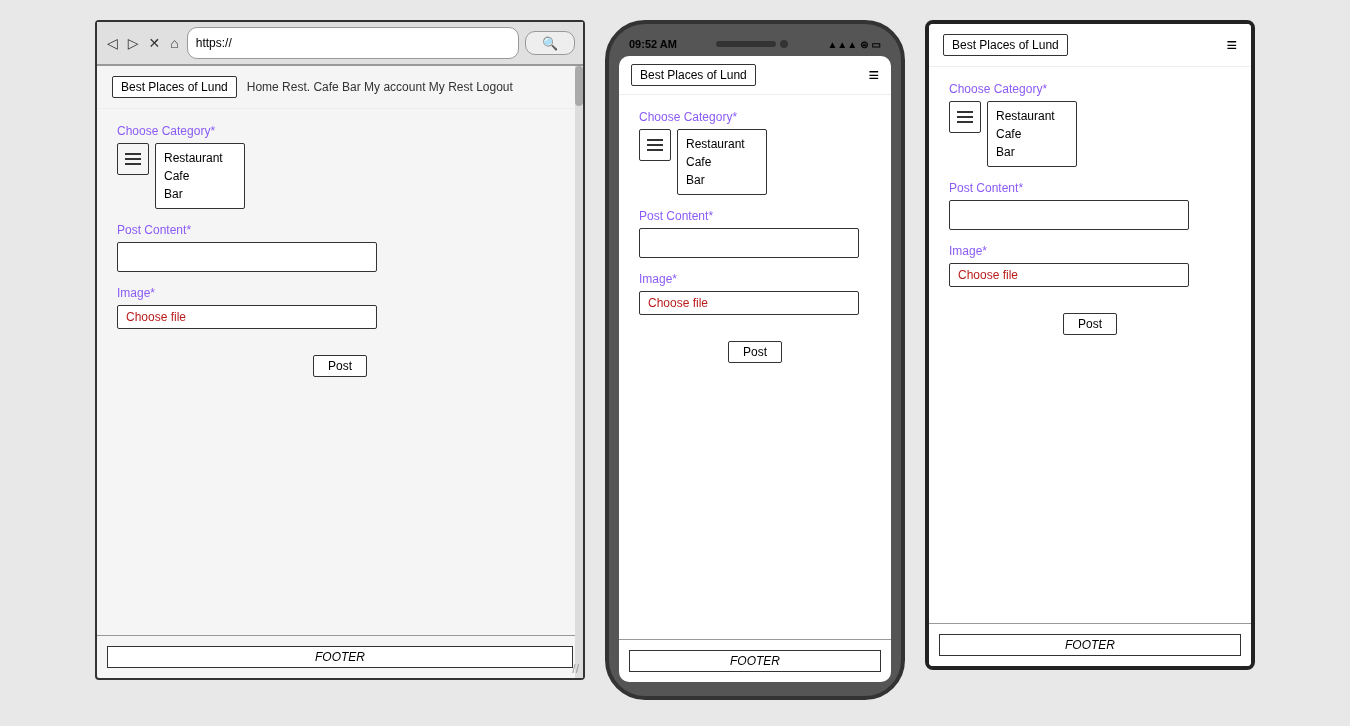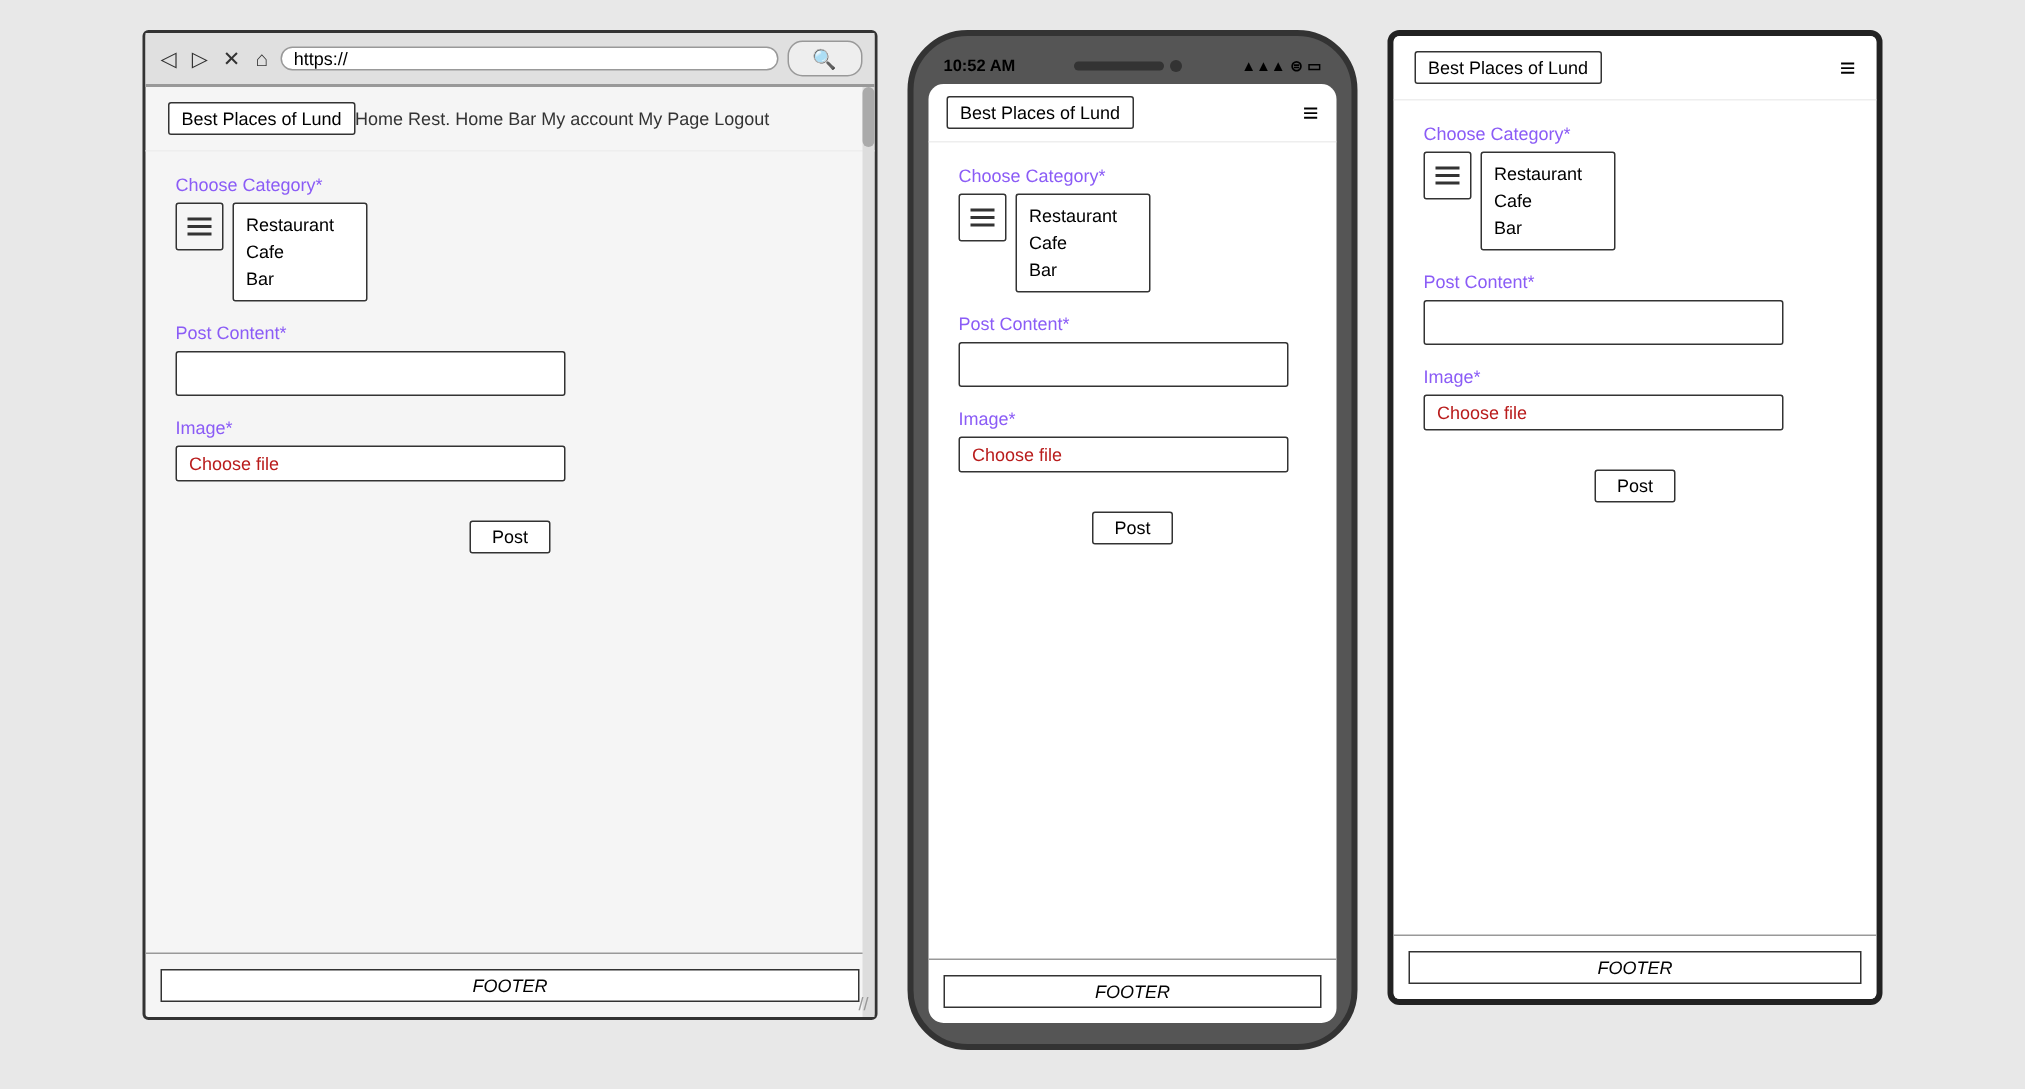--- a/index.html
+++ b/index.html
@@ -45,21 +45,21 @@
     .browser-nav-btn {
       font-size: 14px;
       cursor: pointer;
       color: #333;
       background: none;
       border: none;
       padding: 0 2px;
     }
     .browser-url-bar {
       flex: 1;
-      height: 16px;
+      height: 32px;
       border: 1px solid #999;
       border-radius: 10px;
       padding: 0 8px;
       font-size: 12px;
       background: white;
     }
     .browser-search-btn {
       width: 50px;
       height: 24px;
       border: 1px solid #999;
@@ -172,20 +172,21 @@
       padding: 15px 20px;
       display: flex;
       flex-direction: column;
       gap: 14px;
     }
 
     
     .site-nav {
       display: flex;
       align-items: center;
+      gap: 10px;
       flex-wrap: nowrap;
     }
     .site-logo-btn {
       border: 1.5px solid #333;
       border-radius: 2px;
       padding: 3px 8px;
       font-size: 12px;
       background: white;
       white-space: nowrap;
       cursor: pointer;
@@ -315,21 +316,21 @@
     </div>
   </div>
   <div class="browser-inner">
     <div class="browser-page">
 
       <div style="padding: 10px 15px; border-bottom: 1px solid #eee;">
         <div class="site-nav">
           <button class="site-logo-btn">
             <span>Best Places of Lund</span>
           </button>
-          <span class="nav-links">Home  Rest.  Home  Bar  My account  My Page  Logout</span>
+          <span class="nav-links">Home  Rest.  Cafe  Bar  My account  My Rest  Logout</span>
         </div>
       </div>
 
       <div class="page-content">
         <div class="form-section">
 
           <div>
             <div class="field-label">Choose Category*</div>
             <div class="category-row">
               <div class="menu-icon">
@@ -372,21 +373,21 @@
     <div class="browser-scrollbar">
       <div class="browser-scrollbar-thumb"></div>
     </div>
   </div>
   <div class="browser-resize-handle">//</div>
 </div>
 
 <div class="phone-mockup">
 
   <div class="phone-notch-area">
-    <span>10:52 AM</span>
+    <span>09:52 AM</span>
     <div class="phone-notch-center">
       <div class="phone-notch-bar"></div>
       <div class="phone-camera-dot"></div>
     </div>
     <div class="phone-status-icons">
       <span>▲▲▲</span>
       <span>⊜</span>
       <span>▭</span>
     </div>
   </div>

